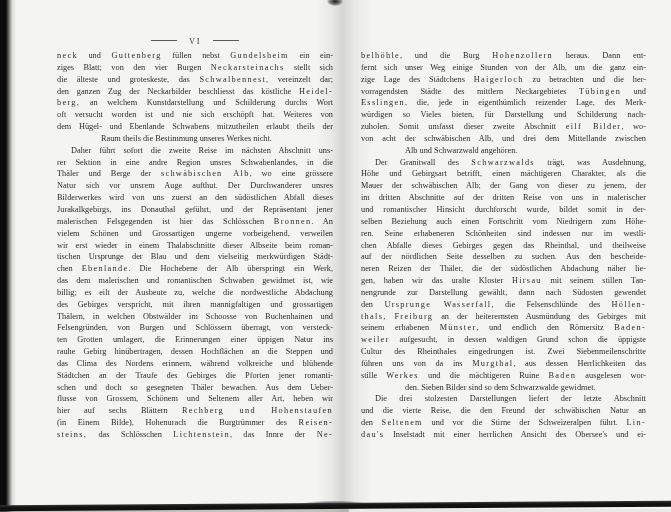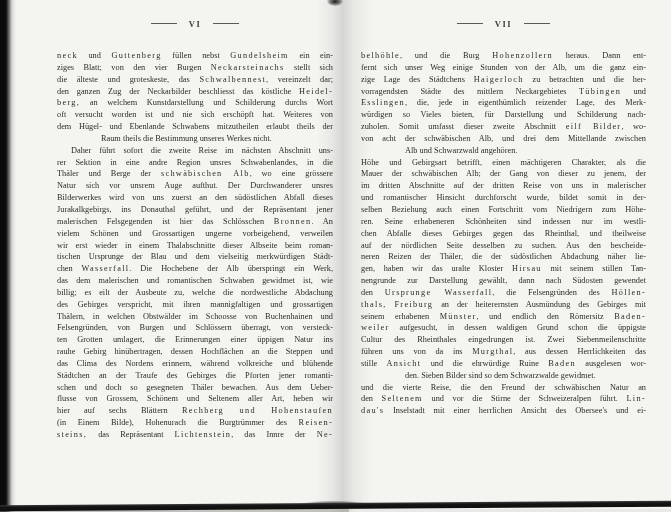--- a/index.html
+++ b/index.html
@@ -40,23 +40,23 @@
     border-radius:50%;
   }
   .gutter-bottom{
     position:absolute;left:302px;bottom:4px;width:64px;height:7px;
     background:radial-gradient(ellipse at center,rgba(10,10,10,.85) 0%,rgba(10,10,10,.35) 55%,rgba(10,10,10,0) 78%);
   }
   .page{position:absolute;top:0;height:100%;}
   #page-left{left:57px;width:276px;}
   #page-right{left:361px;width:285px;}
   .page-head{
-    position:absolute;top:19px;left:0;width:100%;
+    position:absolute;top:36px;left:0;width:100%;
     text-align:center;font-size:8.5px;color:#413f3a;
-    letter-spacing:1.5px;white-space:nowrap;font-weight:bold;
+    letter-spacing:1.5px;white-space:nowrap;
   }
   .head-rule{
     display:inline-block;width:26px;height:0;
     border-top:1px solid #5c5a55;vertical-align:3px;margin:0 12px;
   }
   .lines{position:absolute;top:50px;left:0;width:100%;}
   .line{
     box-sizing:border-box;width:100%;
     line-height:11.85px;font-size:8.3px;color:#2e2c27;
     text-align:justify;text-align-last:justify;
@@ -85,69 +85,70 @@
         <div class="line indent"><span>Daher führt sofort die zweite Reise im nächsten Abschnitt uns-</span></div>
         <div class="line"><span>rer Sektion in eine andre Region unsres Schwabenlandes, in die</span></div>
         <div class="line"><span>Thäler und Berge der </span><span class="sp">schwäbischen Alb</span><span>, wo eine grössere</span></div>
         <div class="line"><span>Natur sich vor unsrem Auge aufthut.  Der Durchwanderer unsres</span></div>
         <div class="line"><span>Bilderwerkes wird von uns zuerst an den südöstlichen Abfall dieses</span></div>
         <div class="line"><span>Jurakalkgebirgs, ins Donauthal geführt, und der Repräsentant jener</span></div>
         <div class="line"><span>malerischen Felsgegenden ist hier das Schlösschen </span><span class="sp">Bronnen</span><span>.  An</span></div>
         <div class="line"><span>vielem Schönen und Grossartigen ungerne vorbeigehend, verweilen</span></div>
         <div class="line"><span>wir erst wieder in einem Thalabschnitte dieser Albseite beim roman-</span></div>
         <div class="line"><span>tischen Ursprunge der Blau und dem vielseitig merkwürdigen Städt-</span></div>
-        <div class="line"><span>chen </span><span class="sp">Wasserfall</span><span>.  Die Hochebene der Alb überspringt ein Werk,</span></div>
+        <div class="line"><span>chen </span><span class="sp">Ebenlande</span><span>.  Die Hochebene der Alb überspringt ein Werk,</span></div>
         <div class="line"><span>das dem malerischen und romantischen Schwaben gewidmet ist, wie</span></div>
         <div class="line"><span>billig; es eilt der Ausbeute zu, welche die nordwestliche Abdachung</span></div>
         <div class="line"><span>des Gebirges verspricht, mit ihren mannigfaltigen und grossartigen</span></div>
         <div class="line"><span>Thälern, in welchen Obstwälder im Schoosse von Buchenhainen und</span></div>
         <div class="line"><span>Felsengründen, von Burgen und Schlössern überragt, von versteck-</span></div>
         <div class="line"><span>ten Grotten umlagert, die Erinnerungen einer üppigen Natur ins</span></div>
         <div class="line"><span>rauhe Gebirg hinübertragen, dessen Hochflächen an die Steppen und</span></div>
         <div class="line"><span>das Clima des Nordens erinnern, während volkreiche und blühende</span></div>
         <div class="line"><span>Städtchen an der Traufe des Gebirges die Pforten jener romanti-</span></div>
         <div class="line"><span>schen und doch so gesegneten Thäler bewachen.  Aus dem Ueber-</span></div>
         <div class="line"><span>flusse von Grossem, Schönem und Seltenem aller Art, heben wir</span></div>
         <div class="line"><span>hier auf sechs Blättern </span><span class="sp">Rechberg und Hohenstaufen</span></div>
         <div class="line"><span>(in Einem Bilde), Hohenurach die Burgtrümmer des </span><span class="sp">Reisen-</span></div>
-        <div class="line"><span class="sp">steins,</span><span> das Repräsentant </span><span class="sp">Lichtenstein</span><span>, das Innre der </span><span class="sp">Ne-</span></div>
+        <div class="line"><span class="sp">steins,</span><span> das Schlösschen </span><span class="sp">Lichtenstein</span><span>, das Innre der </span><span class="sp">Ne-</span></div>
       </div>
   </div>
 
   <div class="page" id="page-right">
-    <div class="page-head"><span class="head-rule"></span><span>VII</span><span class="head-rule"></span></div>
     <div class="lines">
         <div class="line"><span class="sp">belhöhle</span><span>, und die Burg </span><span class="sp">Hohenzollern</span><span> heraus.  Dann ent-</span></div>
         <div class="line"><span>fernt sich unser Weg einige Stunden von der Alb, um die ganz ein-</span></div>
         <div class="line"><span>zige Lage des Städtchens </span><span class="sp">Haigerloch</span><span> zu betrachten und die her-</span></div>
         <div class="line"><span>vorragendsten Städte des mittlern Neckargebietes </span><span class="sp">Tübingen</span><span> und</span></div>
         <div class="line"><span class="sp">Esslingen</span><span>, die, jede in eigenthümlich reizender Lage, des Merk-</span></div>
         <div class="line"><span>würdigen so Vieles bieten, für Darstellung und Schilderung nach-</span></div>
         <div class="line"><span>zuholen.  Somit umfasst dieser zweite Abschnitt </span><span class="sp">eilf Bilder</span><span>, wo-</span></div>
         <div class="line"><span>von acht der schwäbischen Alb, und drei dem Mittellande zwischen</span></div>
         <div class="line end"><span>Alb und Schwarzwald angehören.</span></div>
+        <div class="line indent"><span>Der Granitwall des </span><span class="sp">Schwarzwalds</span><span> trägt, was Ausdehnung,</span></div>
         <div class="line"><span>Höhe und Gebirgsart betrifft, einen mächtigeren Charakter, als die</span></div>
         <div class="line"><span>Mauer der schwäbischen Alb; der Gang von dieser zu jenem, der</span></div>
         <div class="line"><span>im dritten Abschnitte auf der dritten Reise von uns in malerischer</span></div>
         <div class="line"><span>und romantischer Hinsicht durchforscht wurde, bildet somit in der-</span></div>
         <div class="line"><span>selben Beziehung auch einen Fortschritt vom Niedrigern zum Höhe-</span></div>
         <div class="line"><span>ren.  Seine erhabeneren Schönheiten sind indessen nur im westli-</span></div>
         <div class="line"><span>chen Abfalle dieses Gebirges gegen das Rheinthal, und theilweise</span></div>
         <div class="line"><span>auf der nördlichen Seite desselben zu suchen.  Aus den bescheide-</span></div>
         <div class="line"><span>neren Reizen der Thäler, die der südöstlichen Abdachung näher lie-</span></div>
         <div class="line"><span>gen, haben wir das uralte Kloster </span><span class="sp">Hirsau</span><span> mit seinem stillen Tan-</span></div>
         <div class="line"><span>nengrunde zur Darstellung gewählt, dann nach Südosten gewendet</span></div>
-        <div class="line"><span>den </span><span class="sp">Ursprunge Wasserfall</span><span>, die Felsengründen des </span><span class="sp">Höllen-</span></div>
+        <div class="line"><span>den </span><span class="sp">Ursprunge Wasserfall</span><span>, die Felsenschlünde des </span><span class="sp">Höllen-</span></div>
         <div class="line"><span class="sp">thals,</span><span> </span><span class="sp">Freiburg</span><span> an der heiterernsten Ausmündung des Gebirges mit</span></div>
         <div class="line"><span>seinem erhabenen </span><span class="sp">Münster</span><span>, und endlich den Römersitz </span><span class="sp">Baden-</span></div>
         <div class="line"><span class="sp">weiler</span><span> aufgesucht, in dessen waldigen Grund schon die üppigste</span></div>
         <div class="line"><span>Cultur des Rheinthales eingedrungen ist.  Zwei Siebenmeilenschritte</span></div>
         <div class="line"><span>führen uns von da ins </span><span class="sp">Murgthal</span><span>, aus dessen Herrlichkeiten das</span></div>
-        <div class="line"><span>stille </span><span class="sp">Ansicht</span><span> und die ehrwürdige Ruine </span><span class="sp">Baden</span><span> ausgelesen wor-</span></div>
+        <div class="line"><span>stille </span><span class="sp">Werkes</span><span> und die mächtigeren Ruine </span><span class="sp">Baden</span><span> ausgelesen wor-</span></div>
         <div class="line end"><span>den.  Sieben Bilder sind so dem Schwarzwalde gewidmet.</span></div>
+        <div class="line indent"><span>Die drei stolzesten Darstellungen liefert der letzte Abschnitt</span></div>
         <div class="line"><span>und die vierte Reise, die den Freund der schwäbischen Natur an</span></div>
         <div class="line"><span>den </span><span class="sp">Seltenem</span><span> und vor die Stirne der Schweizeralpen führt.  </span><span class="sp">Lin-</span></div>
         <div class="line"><span class="sp">dau's</span><span> Inselstadt mit einer herrlichen Ansicht des Obersee's und ei-</span></div>
       </div>
   </div>
 
   <div class="gutter"></div>
   <div class="gutter-smudge"></div>
   <div class="gutter-bottom"></div>
   <div class="left-edge"></div>

